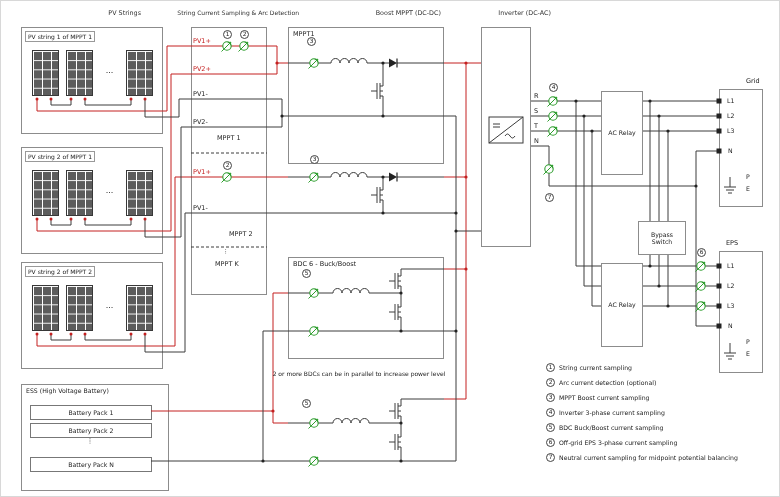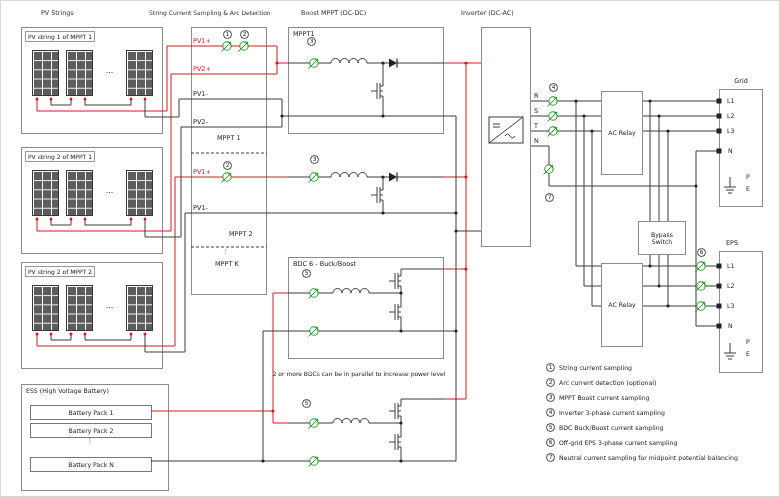--- a/index.html
+++ b/index.html
@@ -1,21 +1,21 @@
 <!DOCTYPE html>
 <html><head>
 <meta charset="utf-8">
 <style>
   *{margin:0;padding:0;box-sizing:border-box}
   body{background:#fff;font-family:"DejaVu Sans","Liberation Sans",sans-serif}
   .stage{position:relative;width:780px;height:497px;background:#fff;border:1px solid #d8d8d8;overflow:hidden;font-size:6.5px;color:#222}
   .box{position:absolute;border:1px solid #8c8c8c;background:#fff;z-index:1}
   .overlay{position:absolute;left:0;top:0;z-index:2;pointer-events:none}
   .lbl{position:absolute;white-space:nowrap;z-index:3;line-height:1.15}
-  .hdr{position:absolute;text-align:left;font-size:6.4px;color:#333;z-index:3;white-space:nowrap}
+  .hdr{position:absolute;text-align:right;font-size:6.4px;color:#333;z-index:3;white-space:nowrap}
   .red{color:#c42020}
   .circ{position:absolute;width:9px;height:9px;border:1px solid #444;border-radius:50%;font-size:5.8px;line-height:7.5px;text-align:center;background:#fff;z-index:4}
   .pvtitle{position:absolute;left:3px;top:3px;border:1px solid #999;padding:1px 2px;font-size:6px;background:#fff;white-space:nowrap;z-index:3}
   .panel{position:absolute;width:27px;height:46px;background-color:#5c5c5c;border:1px solid #383838;background-image:linear-gradient(#fff 1px,transparent 1px),linear-gradient(90deg,#fff 1px,transparent 1px);background-size:9px 9.2px;z-index:1}
   .pvdots{position:absolute;font-size:8px;text-align:center;z-index:3}
   .pack{position:absolute;left:8px;width:122px;height:15px;border:1px solid #777;text-align:center;line-height:13px;font-size:6.2px;background:#fff;z-index:3}
   .center-box{display:flex;align-items:center;justify-content:center;text-align:center;font-size:6.2px;line-height:1.2;padding:2px}
   .legend-row{position:absolute;display:flex;align-items:center;gap:4px;z-index:3}
   .lcirc{width:9px;height:9px;border:1px solid #444;border-radius:50%;font-size:5.8px;line-height:7.5px;text-align:center;flex:0 0 9px;background:#fff}
   .ltext{font-size:6.2px;white-space:nowrap}
@@ -67,39 +67,39 @@
   <div class="lbl red" style="left:192px;top:65px">PV2+</div>
   <div class="lbl" style="left:192px;top:90px">PV1-</div>
   <div class="lbl" style="left:192px;top:118px">PV2-</div>
   <div class="lbl" style="left:216px;top:134px">MPPT 1</div>
   <div class="lbl red" style="left:192px;top:168px">PV1+</div>
   <div class="lbl" style="left:192px;top:204px">PV1-</div>
   <div class="lbl" style="left:228px;top:230px">MPPT 2</div>
   <div class="lbl" style="left:222px;top:247px;font-size:5.5px">⋮</div>
   <div class="lbl" style="left:214px;top:260px">MPPT K</div>
 
-  <div class="box" style="left:287px;top:26px;width:156px;height:107px">
+  <div class="box" style="left:287px;top:26px;width:156px;height:137px">
     <div class="lbl" style="left:4px;top:3px">MPPT1</div>
   </div>
   <div class="box" style="left:287px;top:256px;width:156px;height:102px">
     <div class="lbl" style="left:4px;top:3px">BDC 6 - Buck/Boost</div>
   </div>
   <div class="lbl" style="left:258px;top:370px;width:200px;text-align:center;font-size:6px">2 or more BDCs can be in parallel to increase power level</div>
 
   <div class="box" style="left:480px;top:26px;width:50px;height:220px"></div>
   <div class="phl" style="left:533px;top:91px">R</div>
   <div class="phl" style="left:533px;top:106px">S</div>
   <div class="phl" style="left:533px;top:121px">T</div>
   <div class="phl" style="left:533px;top:136px">N</div>
 
   <div class="box center-box" style="left:600px;top:90px;width:42px;height:84px">AC Relay</div>
   <div class="box center-box" style="left:637px;top:220px;width:48px;height:34px">Bypass Switch</div>
   <div class="box center-box" style="left:600px;top:262px;width:42px;height:84px">AC Relay</div>
 
-  <div class="lbl" style="left:725px;top:77px;width:30px;text-align:center">Grid</div>
+  <div class="lbl" style="left:745px;top:77px;width:30px;">Grid</div>
   <div class="box" style="left:718px;top:88px;width:44px;height:118px"></div>
   <div class="tlabel" style="left:726px;top:96px">L1</div>
   <div class="tlabel" style="left:726px;top:111px">L2</div>
   <div class="tlabel" style="left:726px;top:126px">L3</div>
   <div class="tlabel" style="left:727px;top:146px">N</div>
   <div class="tlabel" style="left:745px;top:172px">P</div>
   <div class="tlabel" style="left:745px;top:184px">E</div>
 
   <div class="lbl" style="left:725px;top:239px;width:30px;text-align:left">EPS</div>
   <div class="box" style="left:718px;top:250px;width:44px;height:122px"></div>

